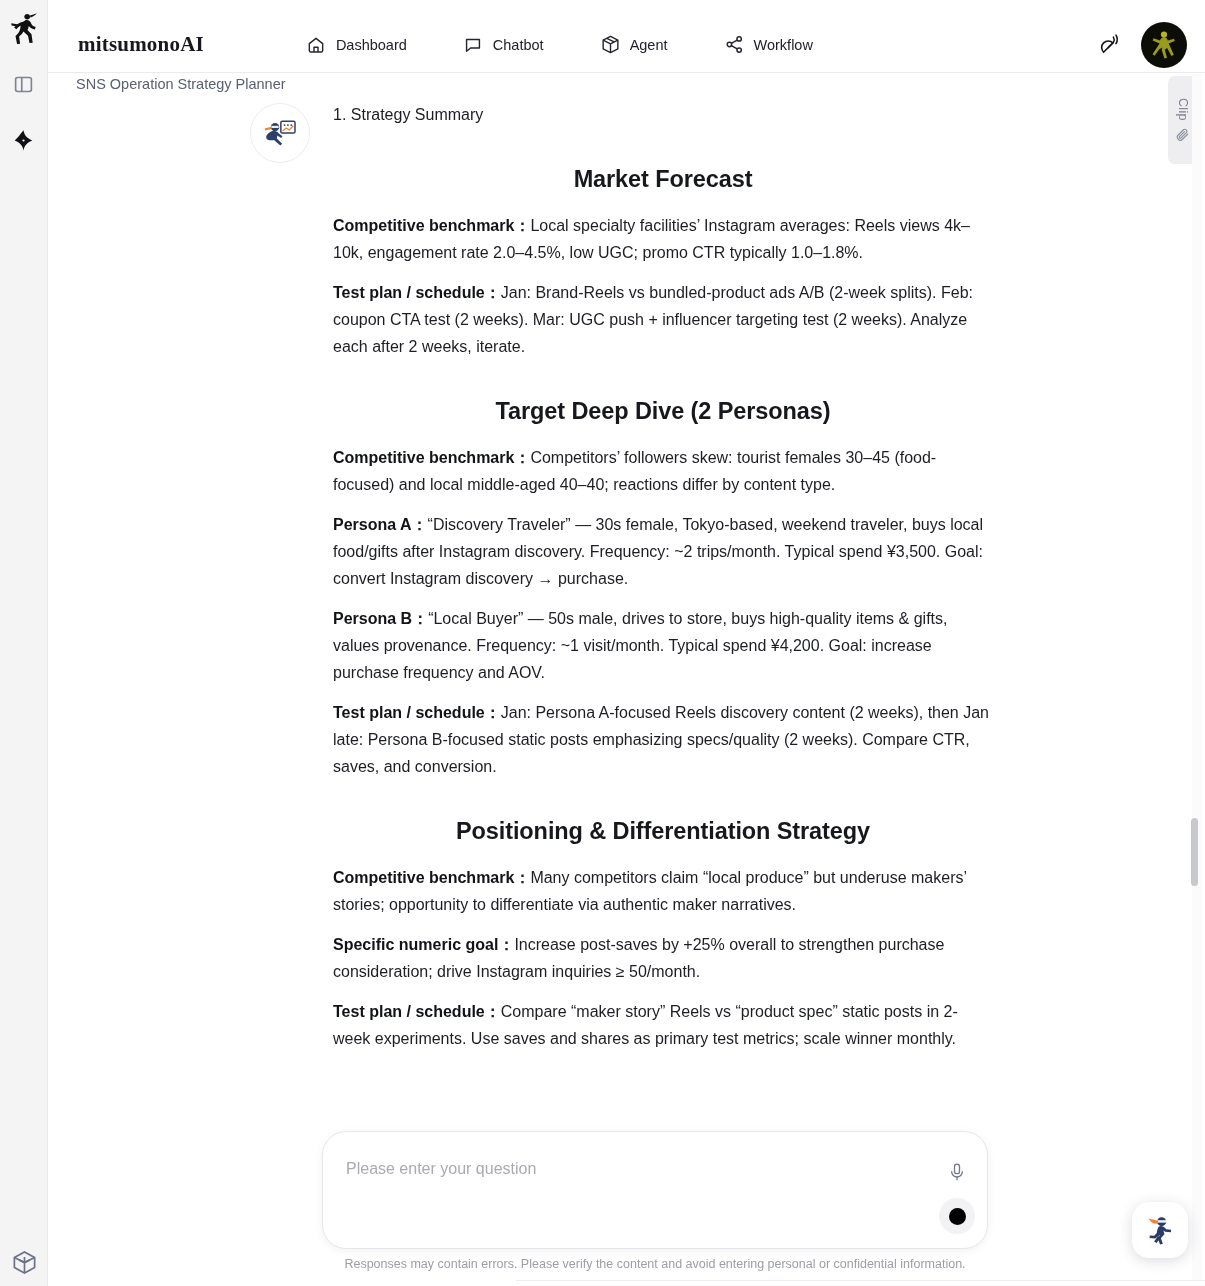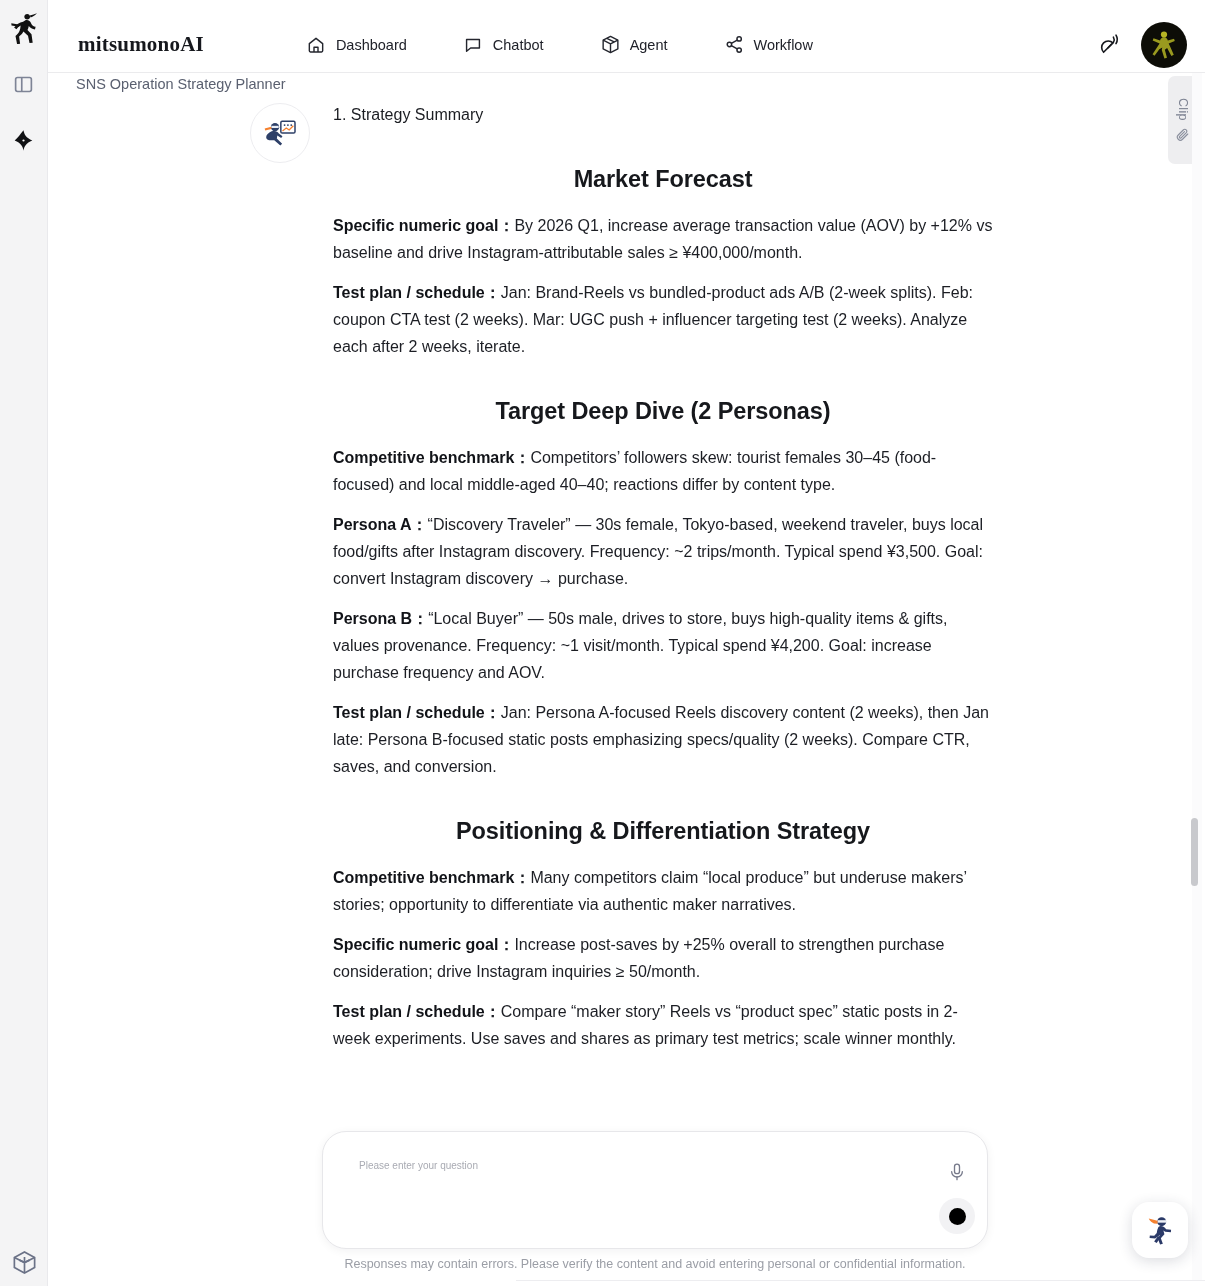--- a/index.html
+++ b/index.html
@@ -139,24 +139,24 @@
   }
   #composer {
     position: relative;
     width: 666px; height: 118px;
     background: #ffffff;
     border: 1px solid #e7e7ea;
     border-radius: 24px;
     box-shadow: 0 2px 10px rgba(20,20,40,0.055);
   }
   #composer-input {
-    position: absolute; left: 34px; top: 27px;
+    position: absolute; left: 21px; top: 27px;
     width: 570px; border: none; outline: none;
     font-family: "Liberation Sans", sans-serif;
-    font-size: 10px; color: #1c1e24; background: transparent;
+    font-size: 16px; color: #1c1e24; background: transparent;
   }
   #composer-input::placeholder { color: #a9abb3; }
   #mic-btn {
     position: absolute; right: 18px; top: 28px;
     width: 24px; height: 24px; cursor: pointer;
     display: flex; align-items: center; justify-content: center;
   }
   #send-btn {
     position: absolute; right: 12px; bottom: 14px;
     width: 36px; height: 36px; border-radius: 50%;
@@ -314,21 +314,21 @@
         <rect x="13.6" y="15.4" width="8.8" height="2.6" fill="#e9eef6"></rect>
         <path d="M13.4 16.6 5.6 18.6l.6 2.4 7.4-1.9z" fill="#f5812f"></path>
         <path d="M14 22c3.6-1.2 7.2-.3 8.6 2.6l4.4 3.4-1.6 2.1-4.6-3.1-.6 3.6 6.4 6.3-2.2 2.2-7.3-6.5H11c-2.2 0-3.6-1.5-3.6-3.4 0-2.6 2.6-5.6 6.6-7.2z" fill="#2e4068"></path>
       </svg>
     </div>
 
     <div id="msg-body">
       <div class="pretitle">1. Strategy Summary</div>
       <div id="sections">
           <h2 class="sec">Market Forecast</h2>
-          <p class="para"><b>Specific numeric goal</b><span class="fwcolon">：</span><span>By 2026 Q1, increase average transaction value (AOV) by +12% vs baseline and drive Instagram-attributable sales ≥ ¥400,000/month.</span></p>
+          <p class="para"><b>Competitive benchmark</b><span class="fwcolon">：</span><span>Local specialty facilities’ Instagram averages: Reels views 4k–10k, engagement rate 2.0–4.5%, low UGC; promo CTR typically 1.0–1.8%.</span></p>
           <p class="para"><b>Test plan / schedule</b><span class="fwcolon">：</span><span>Jan: Brand-Reels vs bundled-product ads A/B (2-week splits). Feb: coupon CTA test (2 weeks). Mar: UGC push + influencer targeting test (2 weeks). Analyze each after 2 weeks, iterate.</span></p>
           <h2 class="sec">Target Deep Dive (2 Personas)</h2>
           <p class="para"><b>Competitive benchmark</b><span class="fwcolon">：</span><span>Competitors’ followers skew: tourist females 30–45 (food-focused) and local middle-aged 40–40; reactions differ by content type.</span></p>
           <p class="para"><b>Persona A</b><span class="fwcolon">：</span><span>“Discovery Traveler” — 30s female, Tokyo-based, weekend traveler, buys local food/gifts after Instagram discovery. Frequency: ~2 trips/month. Typical spend ¥3,500. Goal: convert Instagram discovery → purchase.</span></p>
           <p class="para"><b>Persona B</b><span class="fwcolon">：</span><span>“Local Buyer” — 50s male, drives to store, buys high-quality items &amp; gifts, values provenance. Frequency: ~1 visit/month. Typical spend ¥4,200. Goal: increase purchase frequency and AOV.</span></p>
           <p class="para"><b>Test plan / schedule</b><span class="fwcolon">：</span><span>Jan: Persona A-focused Reels discovery content (2 weeks), then Jan late: Persona B-focused static posts emphasizing specs/quality (2 weeks). Compare CTR, saves, and conversion.</span></p>
           <h2 class="sec">Positioning &amp; Differentiation Strategy</h2>
           <p class="para"><b>Competitive benchmark</b><span class="fwcolon">：</span><span>Many competitors claim “local produce” but underuse makers’ stories; opportunity to differentiate via authentic maker narratives.</span></p>
           <p class="para"><b>Specific numeric goal</b><span class="fwcolon">：</span><span>Increase post-saves by +25% overall to strengthen purchase consideration; drive Instagram inquiries ≥ 50/month.</span></p>
           <p class="para"><b>Test plan / schedule</b><span class="fwcolon">：</span><span>Compare “maker story” Reels vs “product spec” static posts in 2-week experiments. Use saves and shares as primary test metrics; scale winner monthly.</span></p>

